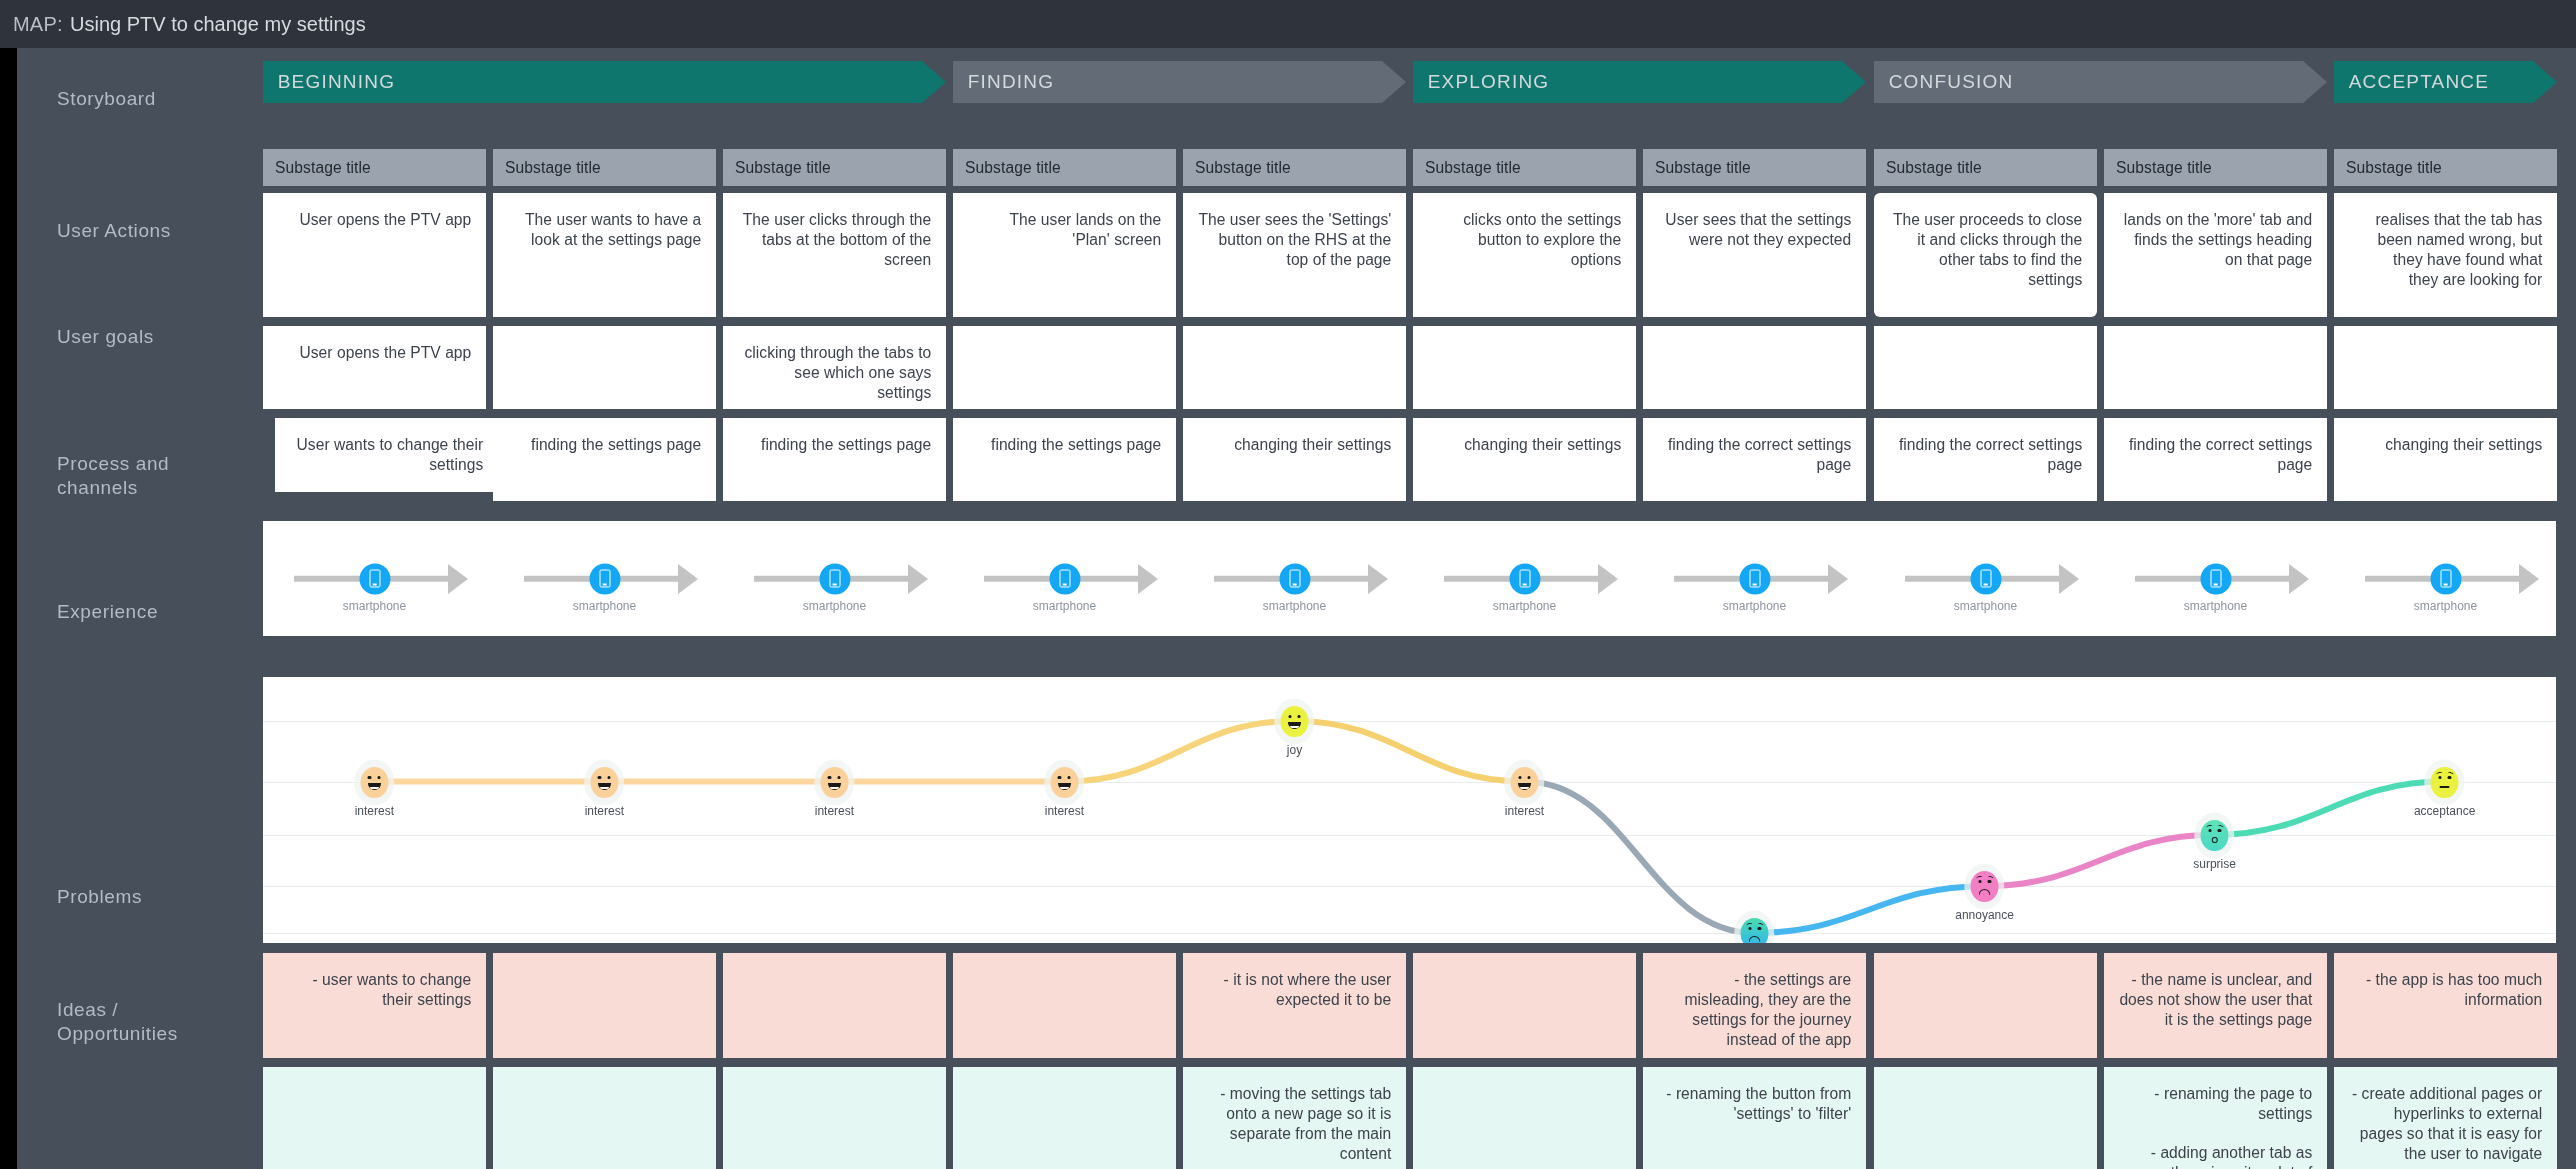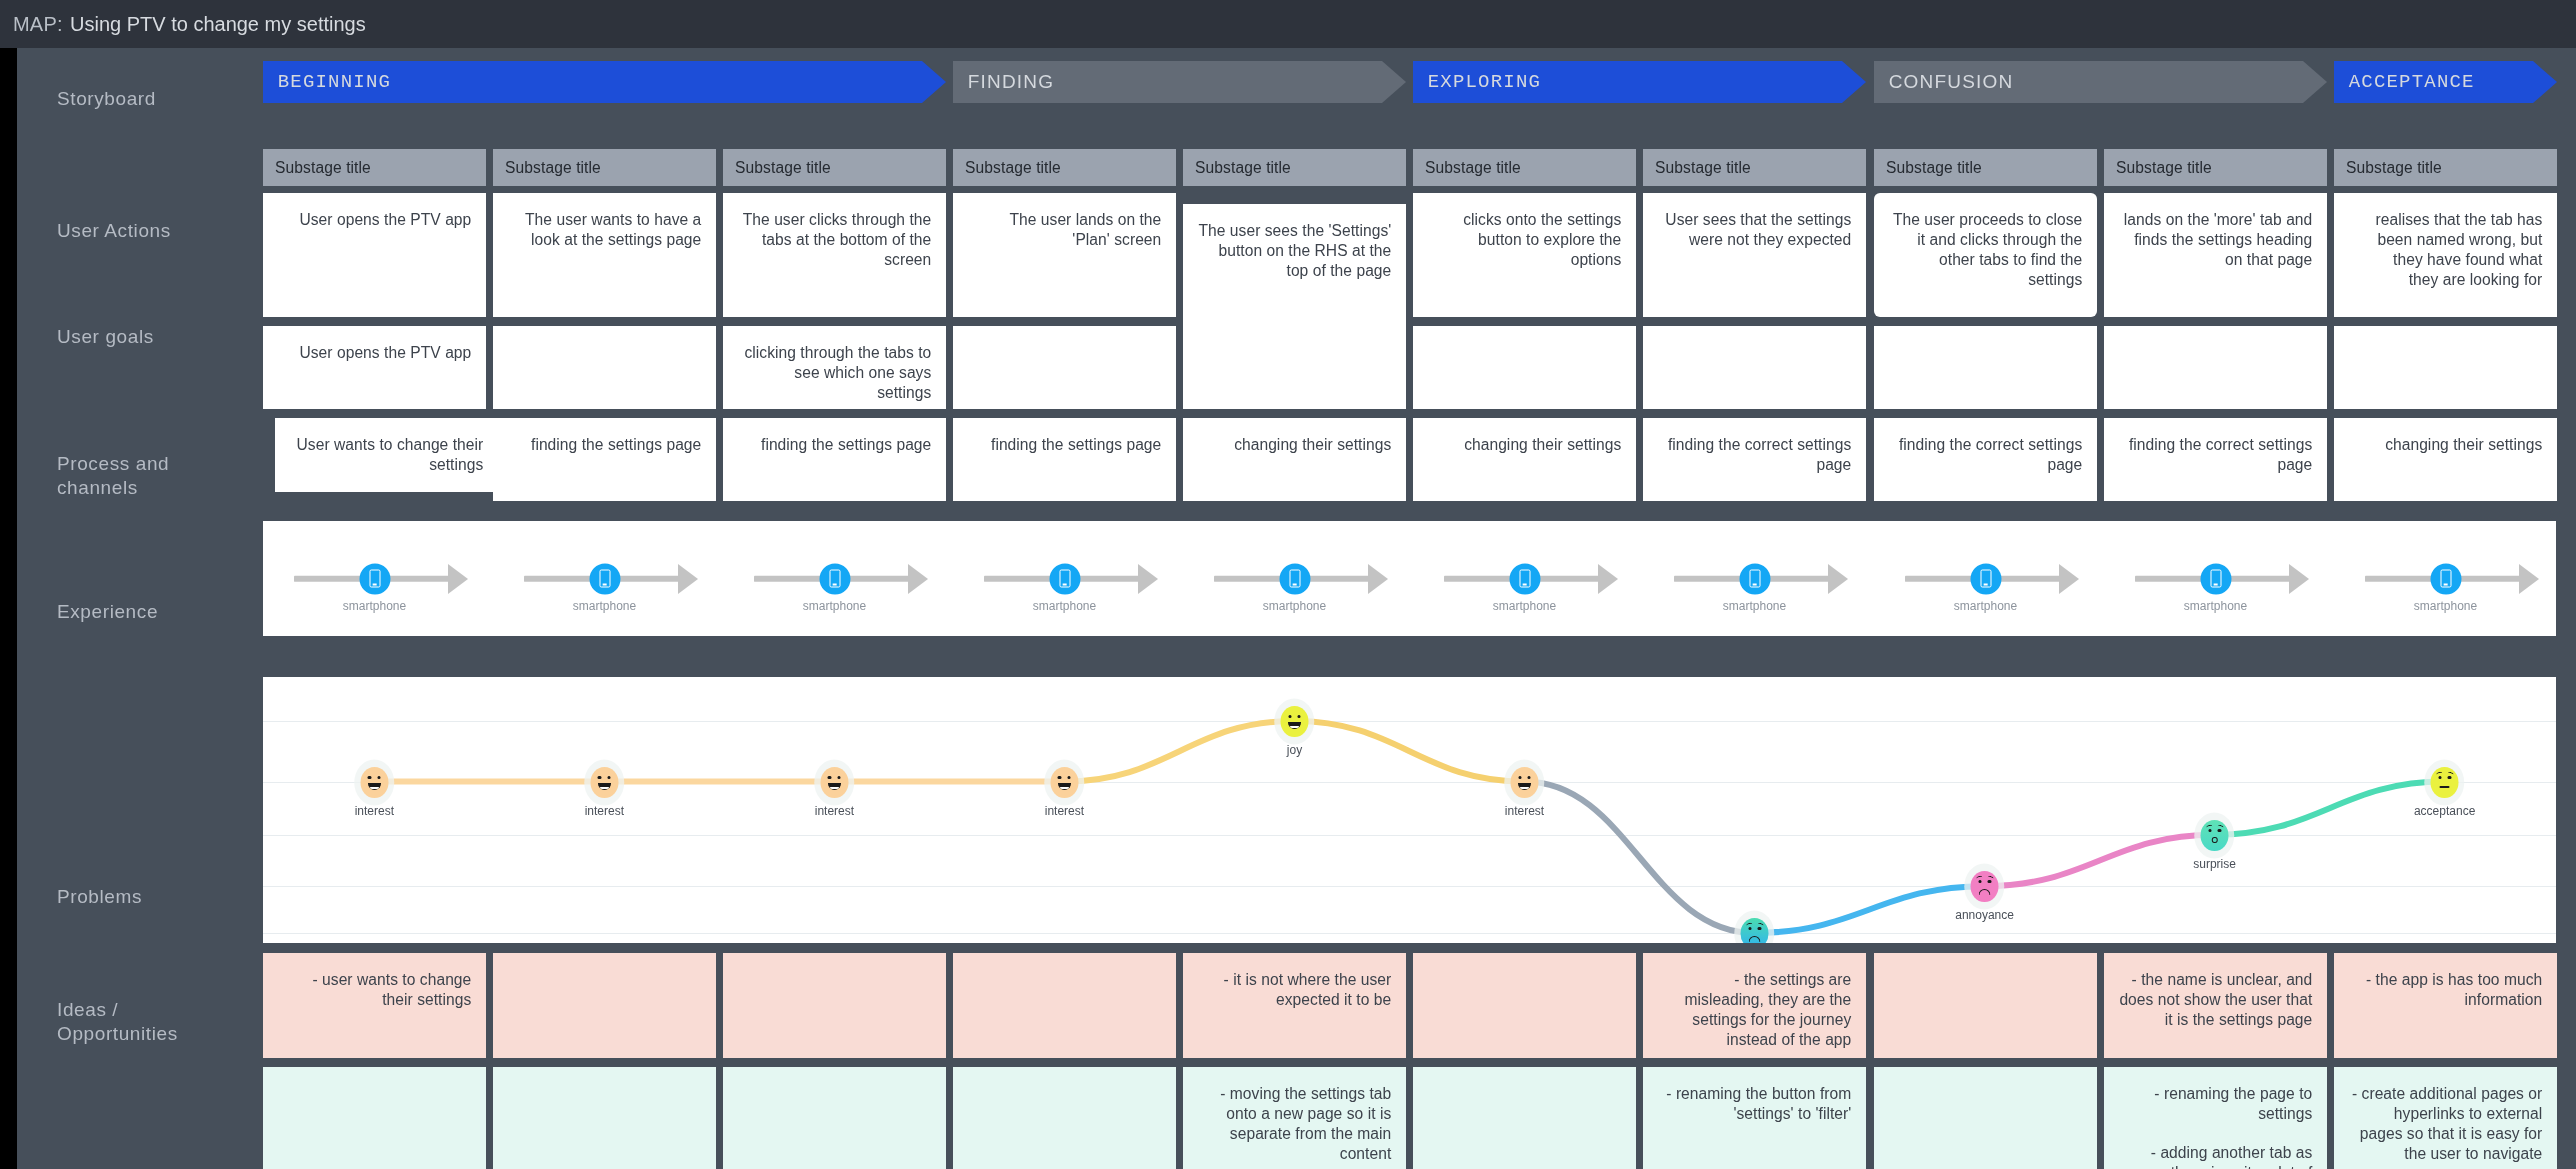--- a/index.html
+++ b/index.html
@@ -39,21 +39,21 @@
   
   .phases { position: absolute; left: 0; top: 13px; height: 42px; width: 2293px; }
   .phase {
     position: absolute; top: 0; height: 42px;
     display: flex; align-items: center;
   }
   .phase-label {
     position: relative; color: #d5d9de; font-size: 19px; letter-spacing: 1.2px;
     margin-left: 14.7px; z-index: 2; white-space: nowrap;
   }
-  .ph-a { background: #1d4ed8; font-family: Liberation Mono, monospace; }
+  .ph-a { background: #0f766e; }
   .ph-b { background: #636b76; }
 
   
   .substages { position: absolute; left: 0; top: 101px; height: 37px; width: 2293px; }
   .substage {
     position: absolute; top: 0; height: 37px; background: #9ba3af;
     display: flex; align-items: center;
   }
   .substage span {
     color: #252a31; font-size: 15.6px; margin-left: 12px; letter-spacing: 0.1px;
@@ -230,21 +230,21 @@
           </div>
           <div class="card" style="left: 230px; width: 223px; height: 124px;">
             <p>The user wants to have a look at the settings page</p>
           </div>
           <div class="card" style="left: 460px; width: 223px; height: 124px;">
             <p>The user clicks through the tabs at the bottom of the screen</p>
           </div>
           <div class="card" style="left: 690px; width: 223px; height: 124px;">
             <p>The user lands on the 'Plan' screen</p>
           </div>
-          <div class="card" style="left: 920px; width: 223px; height: 124px; margin-top: 11px;">
+          <div class="card" style="left: 920px; width: 223px; height: 124px;">
             <p>The user sees the 'Settings' button on the RHS at the top of the page</p>
           </div>
           <div class="card" style="left: 1150px; width: 223px; height: 124px;">
             <p>clicks onto the settings button to explore the options</p>
           </div>
           <div class="card" style="left: 1380px; width: 223px; height: 124px;">
             <p>User sees that the settings were not they expected</p>
           </div>
           <div class="card" style="left: 1611px; width: 223px; height: 124px; border-radius: 6px;">
             <p>The user proceeds to close it and clicks through the other tabs to find the settings</p>

